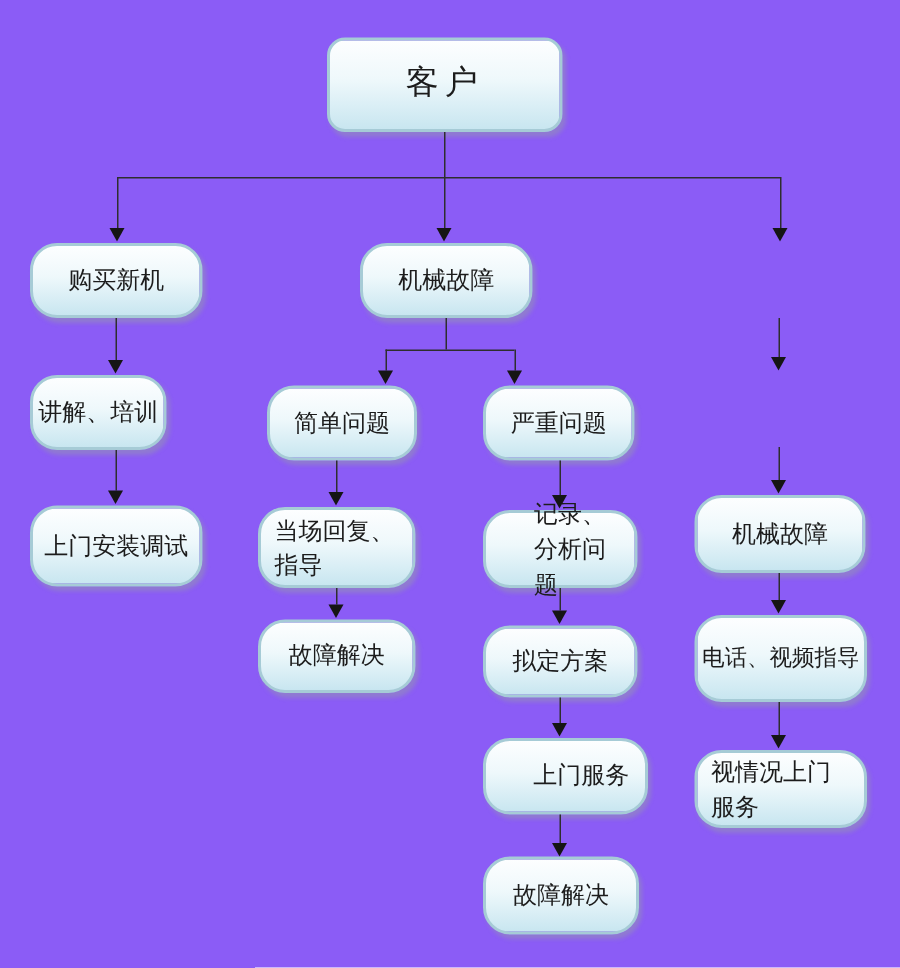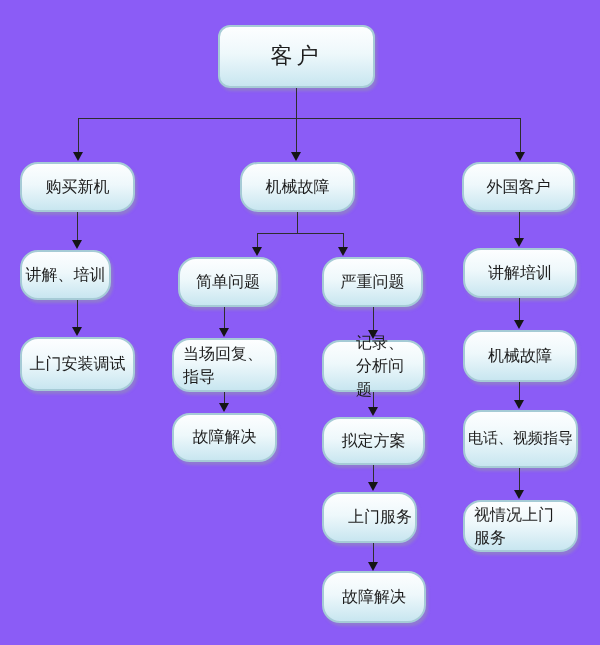--- a/index.html
+++ b/index.html
@@ -64,45 +64,43 @@
 <body>
 
 <div class="canvas">
 
   <div class="node root" style="left:218px; top:25px; width:157px; height:63px;">客户</div>
 
   <div class="node" style="left:20px; top:162px; width:115px; height:50px;">购买新机</div>
 
   <div class="node" style="left:240px; top:162px; width:115px; height:50px;">机械故障</div>
 
-  <div class="node" style="left:462px; top:162px; width:113px; height:50px;">外国客户</div>
 
   <div class="node" style="left:20px; top:250px; width:91px; height:50px;">讲解、培训</div>
 
   <div class="node" style="left:178px; top:257px; width:100px; height:50px;">简单问题</div>
 
   <div class="node" style="left:322px; top:257px; width:101px; height:50px;">严重问题</div>
 
-  <div class="node" style="left:463px; top:248px; width:114px; height:50px;">讲解培训</div>
 
   <div class="node" style="left:20px; top:337px; width:115px; height:54px;">上门安装调试</div>
 
   <div class="node wrap" style="left:172px; top:338px; width:105px; height:54px;">当场回复、指导</div>
 
   <div class="node wrap" style="left:322px; top:340px; width:103px; height:52px;padding-left:32px;">记录、分析问题</div>
 
   <div class="node" style="left:463px; top:330px; width:114px; height:52px;">机械故障</div>
 
   <div class="node" style="left:172px; top:413px; width:105px; height:49px;">故障解决</div>
 
   <div class="node" style="left:322px; top:417px; width:103px; height:48px;">拟定方案</div>
 
   <div class="node" style="left:463px; top:410px; width:115px; height:58px; font-size:15px;">电话、视频指导</div>
 
-  <div class="node" style="left:322px; top:492px; width:95px; height:51px;padding-left:21px;">上门服务</div>
+  <div class="node" style="left:322px; top:492px; width:110px; height:51px;padding-left:21px;">上门服务</div>
 
   <div class="node wrap" style="left:463px; top:500px; width:115px; height:52px;">视情况上门服务</div>
 
   <div class="node" style="left:322px; top:571px; width:104px; height:52px;">故障解决</div>
 
   <div class="vline" style="left:296px; top:88px; height:30px;"></div>
   <div class="hline" style="left:78px; top:118px; width:442px;"></div>
   <div class="vline" style="left:78px; top:118px; height:34px;"></div>
   <div class="arrow" style="left:73px; top:152px;"></div>
   <div class="vline" style="left:296px; top:118px; height:34px;"></div>

